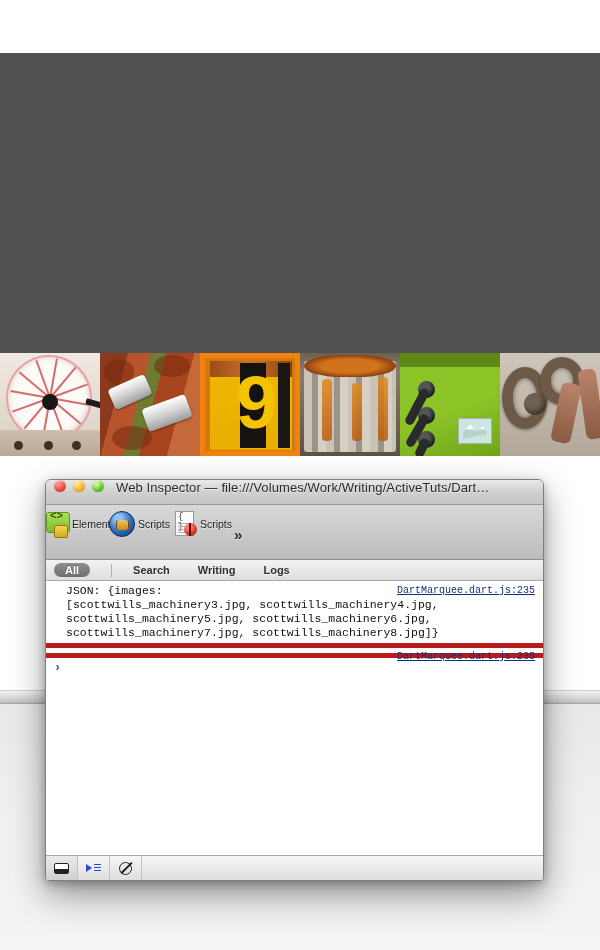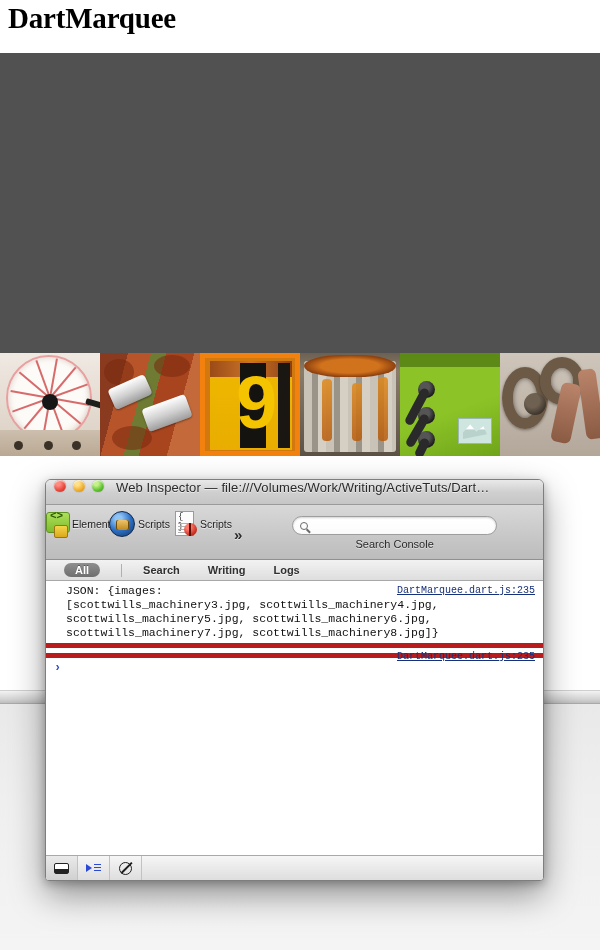--- a/index.html
+++ b/index.html
@@ -264,21 +264,21 @@
   }
   .mag {
     width:8px; height:8px; border:1.6px solid #6a6a6a; border-radius:50%; position:relative;
   }
   .mag:after { content:""; position:absolute; right:-4px; bottom:-3px; width:5px; height:1.6px;
     background:#6a6a6a; transform: rotate(45deg); }
   .search-caption { font-size:11px; color:#2b2b2b; margin-top:3px; text-shadow:0 1px 0 rgba(255,255,255,.5); }
 
   .filterbar {
     height:21px; background: linear-gradient(#f2f2f2,#dedede);
-    border-bottom:1px solid #a8a8a8; display:flex; align-items:center; gap:12px; padding-left:18px;text-align:right;
+    border-bottom:1px solid #a8a8a8; display:flex; align-items:center; gap:12px; padding-left:8px;text-align:right;
   }
   .pill {
     background: linear-gradient(#8e8e8e,#6f6f6f); color:#fff; font-size:11px; font-weight:bold;
     border-radius:9px; padding:1px 11px; text-shadow:0 -1px 0 rgba(0,0,0,.35);
   }
   .vsep { width:1px; height:13px; background:#b0b0b0; margin:0 9px; }
   .fitem { font-size:11px; font-weight:bold; color:#303030; margin-right:16px; text-shadow:0 1px 0 rgba(255,255,255,.6); }
 
   .console { position:absolute; left:0; top:102px; right:0; bottom:26px; background:#fff; overflow:hidden; }
   .msg { position:relative; border-bottom:5px solid #b91c1c; padding:2px 8px 3px 20px; }
@@ -319,21 +319,20 @@
     background:#1e1e1e; transform: rotate(-45deg); }
   .sfill { flex:1; }
 </style>
 </head>
 <body>
 
 <div id="root">
 
   <div class="page-white"></div>
 
-  <div class="page-title">DartMarquee</div>
 
   <div class="stage"></div>
 
   <div class="thumbstrip">
 
     <div class="thumb t-gauge">
       <div class="dial">
         <div class="tick" style="transform:rotate(10deg)"></div>
         <div class="tick" style="transform:rotate(40deg)"></div>
         <div class="tick" style="transform:rotate(70deg)"></div>
@@ -437,26 +436,20 @@
       <div class="tool">
         <div class="ico">
           <div class="ico-scripts"></div>
             <div class="ico-bug"></div>
         </div>
         <div class="lbl">Scripts</div>
       </div>
 
       <div class="chev">»</div>
 
-      <div class="searchwrap">
-        <div class="searchfield">
-          <div class="mag"></div>
-        </div>
-        <div class="search-caption">Search Console</div>
-      </div>
     </div>
 
     <div class="filterbar">
       <div class="pill">All</div>
       <div class="vsep"></div>
       <div class="fitem">Search</div>
       <div class="fitem">Writing</div>
       <div class="fitem">Logs</div>
     </div>
 

